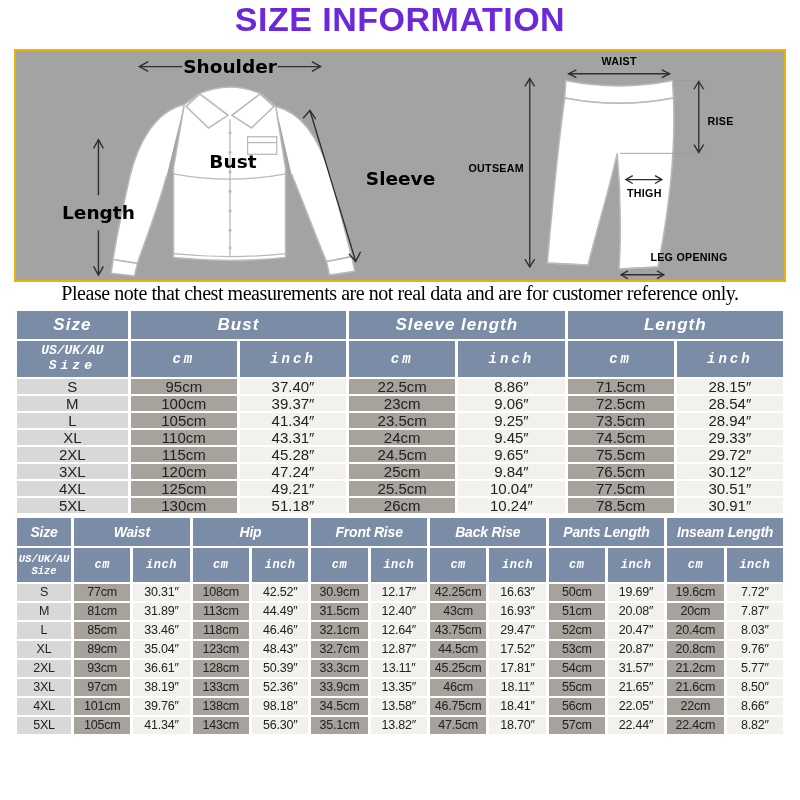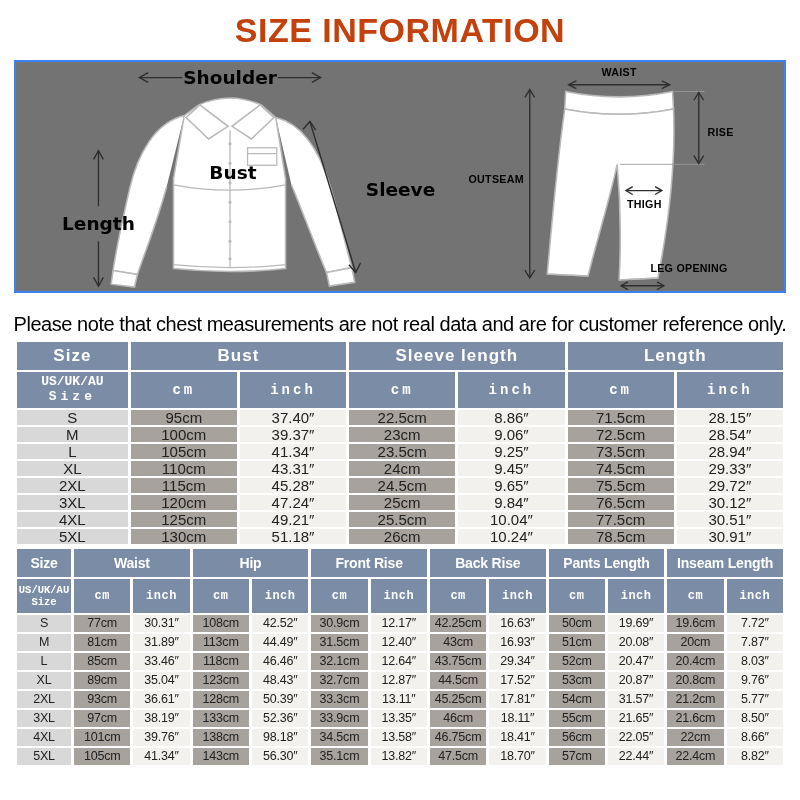--- a/index.html
+++ b/index.html
@@ -2,48 +2,48 @@
 <html><head>
 <meta charset="utf-8">
 <style>
   html,body{margin:0;padding:0;}
   body{
     width:800px;height:800px;overflow:hidden;background:#fff;
     font-family:"Liberation Sans", sans-serif;
   }
   
   .page-title{
-    text-align:center;padding-top:11px;height:47px;
-    font-size:34px;font-weight:bold;color:#c2410c;letter-spacing:.5px;
+    text-align:center;height:47px;
+    font-size:34px;font-weight:bold;color:#6d28d9;letter-spacing:.5px;
   }
   
   .diagram-box{
-    margin:2px 14px 0 14px;border:2px solid #3b82f6;height:229px;
-    display:flex;background:#737373;
+    margin:2px 14px 0 14px;border:2px solid #eab308;height:229px;
+    display:flex;background:#a3a3a3;
   }
   .shirt-panel{flex:57;height:100%;}
   .pants-panel{flex:43;height:100%;}
   .diagram-box svg{width:100%;height:100%;display:block;}
   .garment{stroke:#b9b9b9;stroke-width:1.6;fill:#fff;}
   .garment-line{stroke:#b9b9b9;stroke-width:1.3;fill:none;}
   .arr{stroke:#2e2e2e;stroke-width:1.4;fill:none;}
   .dash{stroke:#9a9a9a;stroke-width:.9;fill:none;}
   .lbl-shirt{font-family:"DejaVu Sans",sans-serif;font-weight:bold;font-size:19px;fill:#000;}
   .lbl-pants{font-family:"Liberation Sans",sans-serif;font-weight:bold;font-size:11px;fill:#000;letter-spacing:.3px;}
   
   .size-note{
-    text-align:center;white-space:nowrap;margin-top:20px;height:26px;
-    font-size:20px;color:#000;letter-spacing:-0.45px;
+    text-align:center;white-space:nowrap;margin-top:0;height:26px;
+    font-size:20px;color:#000;letter-spacing:-0.45px;font-family:Liberation Serif, serif;
   }
   
   table.size-table{
     width:772px;margin:1px auto 0 auto;
     border-collapse:separate;border-spacing:3px 2px;table-layout:fixed;
   }
-  table.size-table th{background:#7b8ca6;color:#fff;font-weight:bold;padding:0;text-align:center;vertical-align:middle;}
+  table.size-table th{background:#7b8ca6;color:#fff;font-weight:bold;padding:0;text-align:center;vertical-align:middle;font-style:italic;}
   table.size-table td{padding:0;text-align:center;vertical-align:middle;color:#222;overflow:hidden;white-space:nowrap;}
   td.c-size{background:#d8d8d8;}
   td.c-cm{background:#a7a29b;}
   td.c-inch{background:#f2f1ed;}
   .subhead-l1{line-height:1.15;}
   .subhead-l2{line-height:1.15;}
   
   .t1 tr.group-row th{height:28px;font-size:17px;letter-spacing:1px;}
   .t1 tr.unit-row th{height:36px;font-family:"Liberation Mono",monospace;font-size:14px;letter-spacing:3px;}
   .t1 tr.unit-row th.c-sizehead{font-size:13px;letter-spacing:0;}
@@ -346,21 +346,21 @@
 
       <tr>
         <td class="c-size">L</td>
         <td class="c-cm">85cm</td>
         <td class="c-inch">33.46″</td>
         <td class="c-cm">118cm</td>
         <td class="c-inch">46.46″</td>
         <td class="c-cm">32.1cm</td>
         <td class="c-inch">12.64″</td>
         <td class="c-cm">43.75cm</td>
-        <td class="c-inch">29.34″</td>
+        <td class="c-inch">29.47″</td>
         <td class="c-cm">52cm</td>
         <td class="c-inch">20.47″</td>
         <td class="c-cm">20.4cm</td>
         <td class="c-inch">8.03″</td>
       </tr>
 
       <tr>
         <td class="c-size">XL</td>
         <td class="c-cm">89cm</td>
         <td class="c-inch">35.04″</td>

